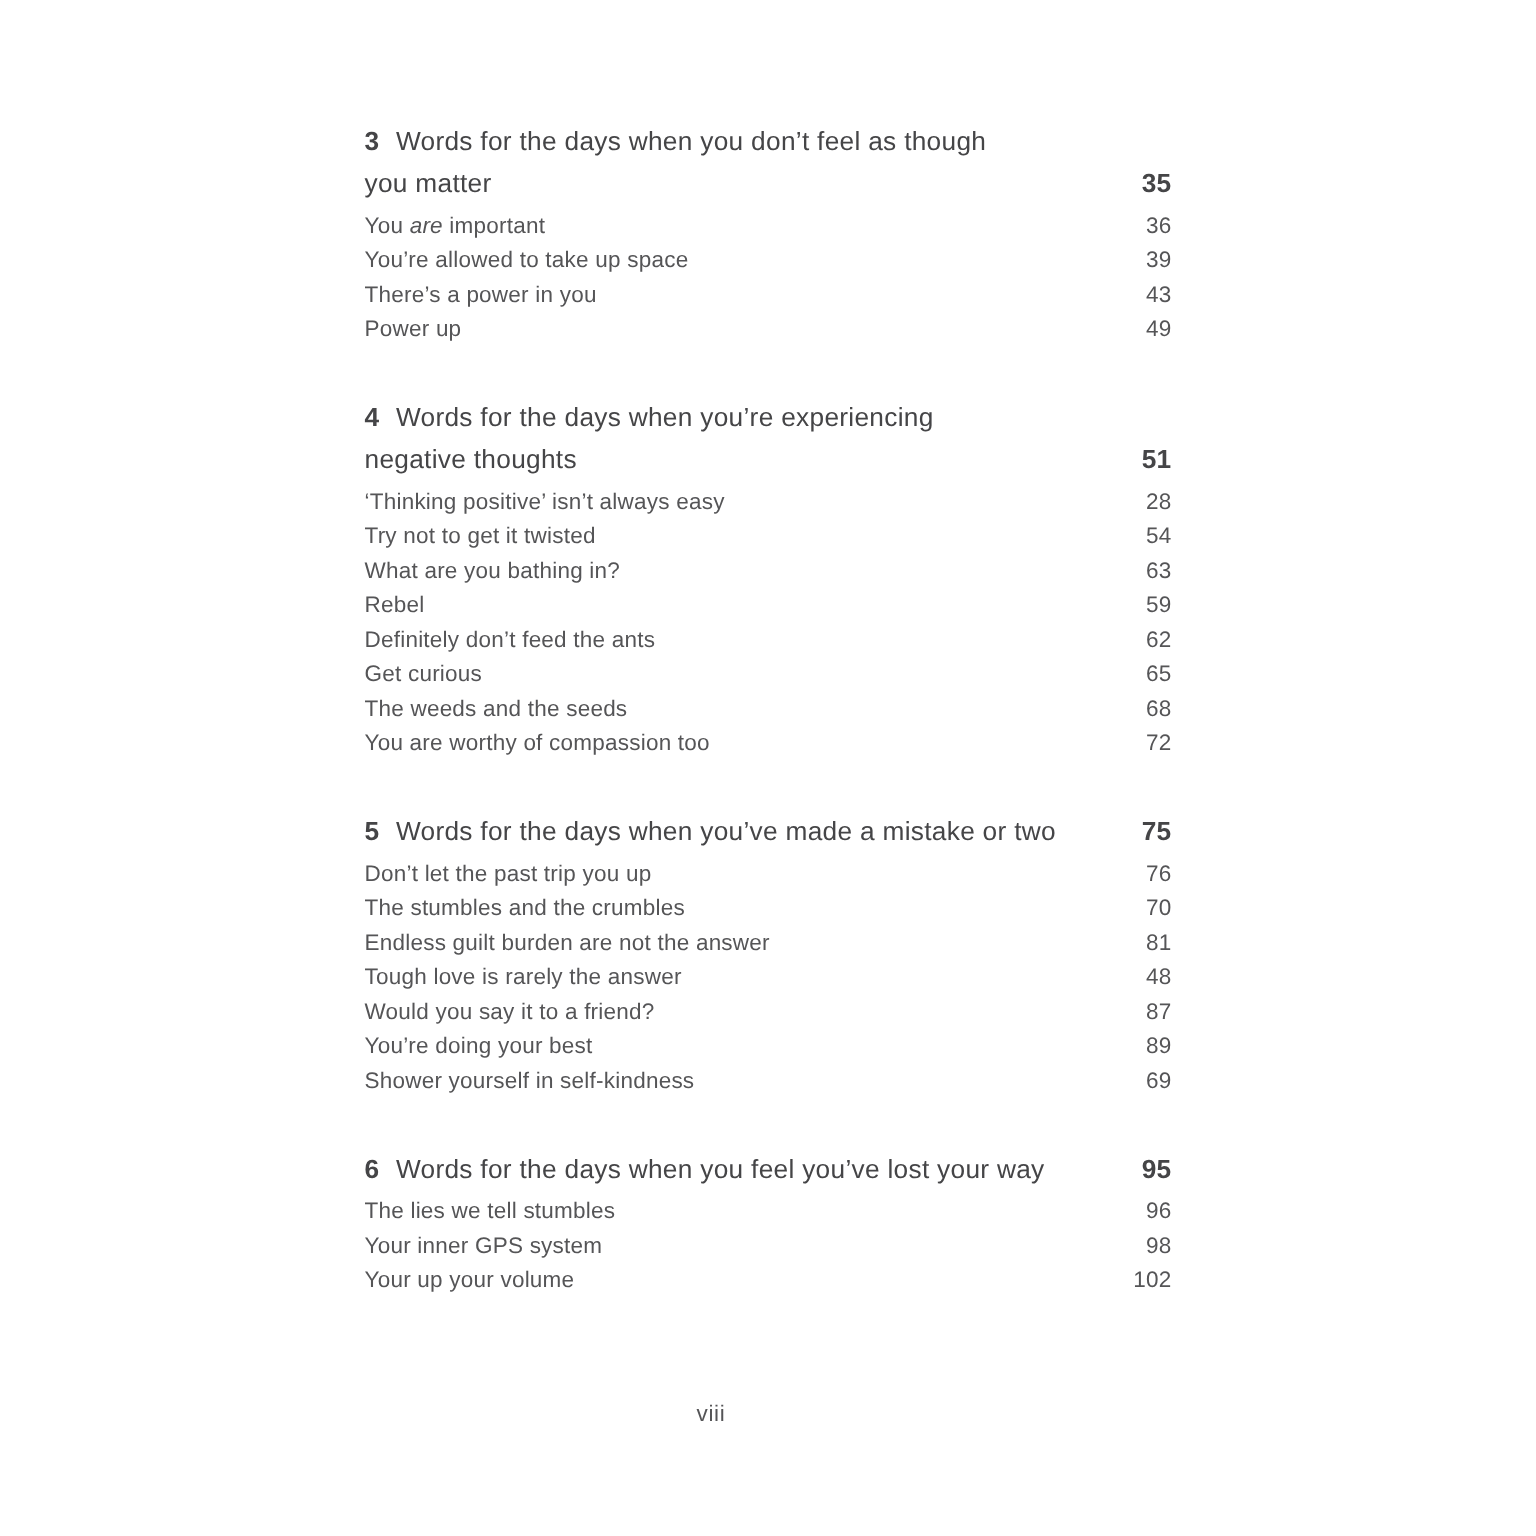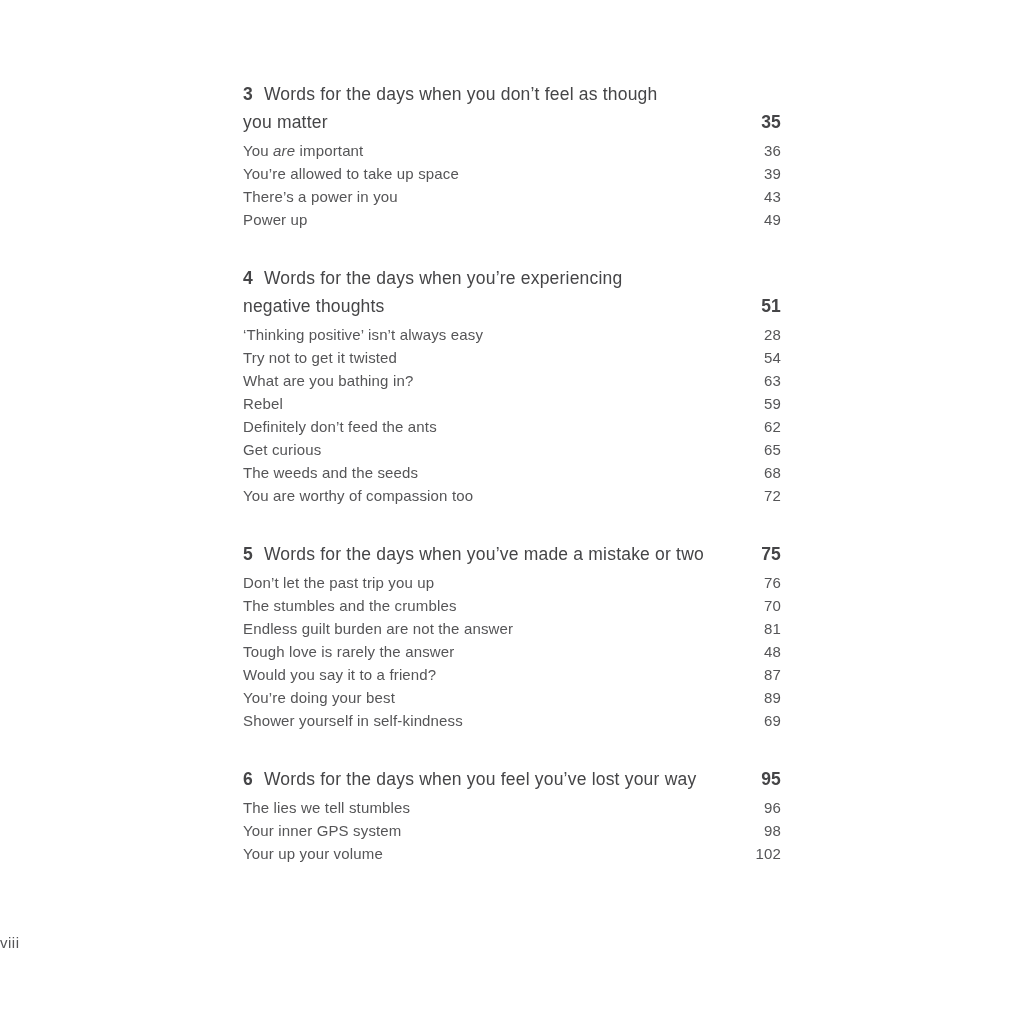--- a/index.html
+++ b/index.html
@@ -65,21 +65,21 @@
   }
   .entry-page {
     flex: none;
     margin-left: 16px;
   }
   .page-footer {
     position: absolute;
     left: 0;
     top: 931px;
     width: 948px;
-    text-align: left;
+    text-align: center;
     color: var(--entry-color, #555557);
     font-size: 15px;
     line-height: 23px;
     letter-spacing: 0.5px;
   }
 </style>
 </head>
 <body style="--bg: #ffffff; --heading-color: #454547; --entry-color: #555557;">
 
 <div class="toc-content">

